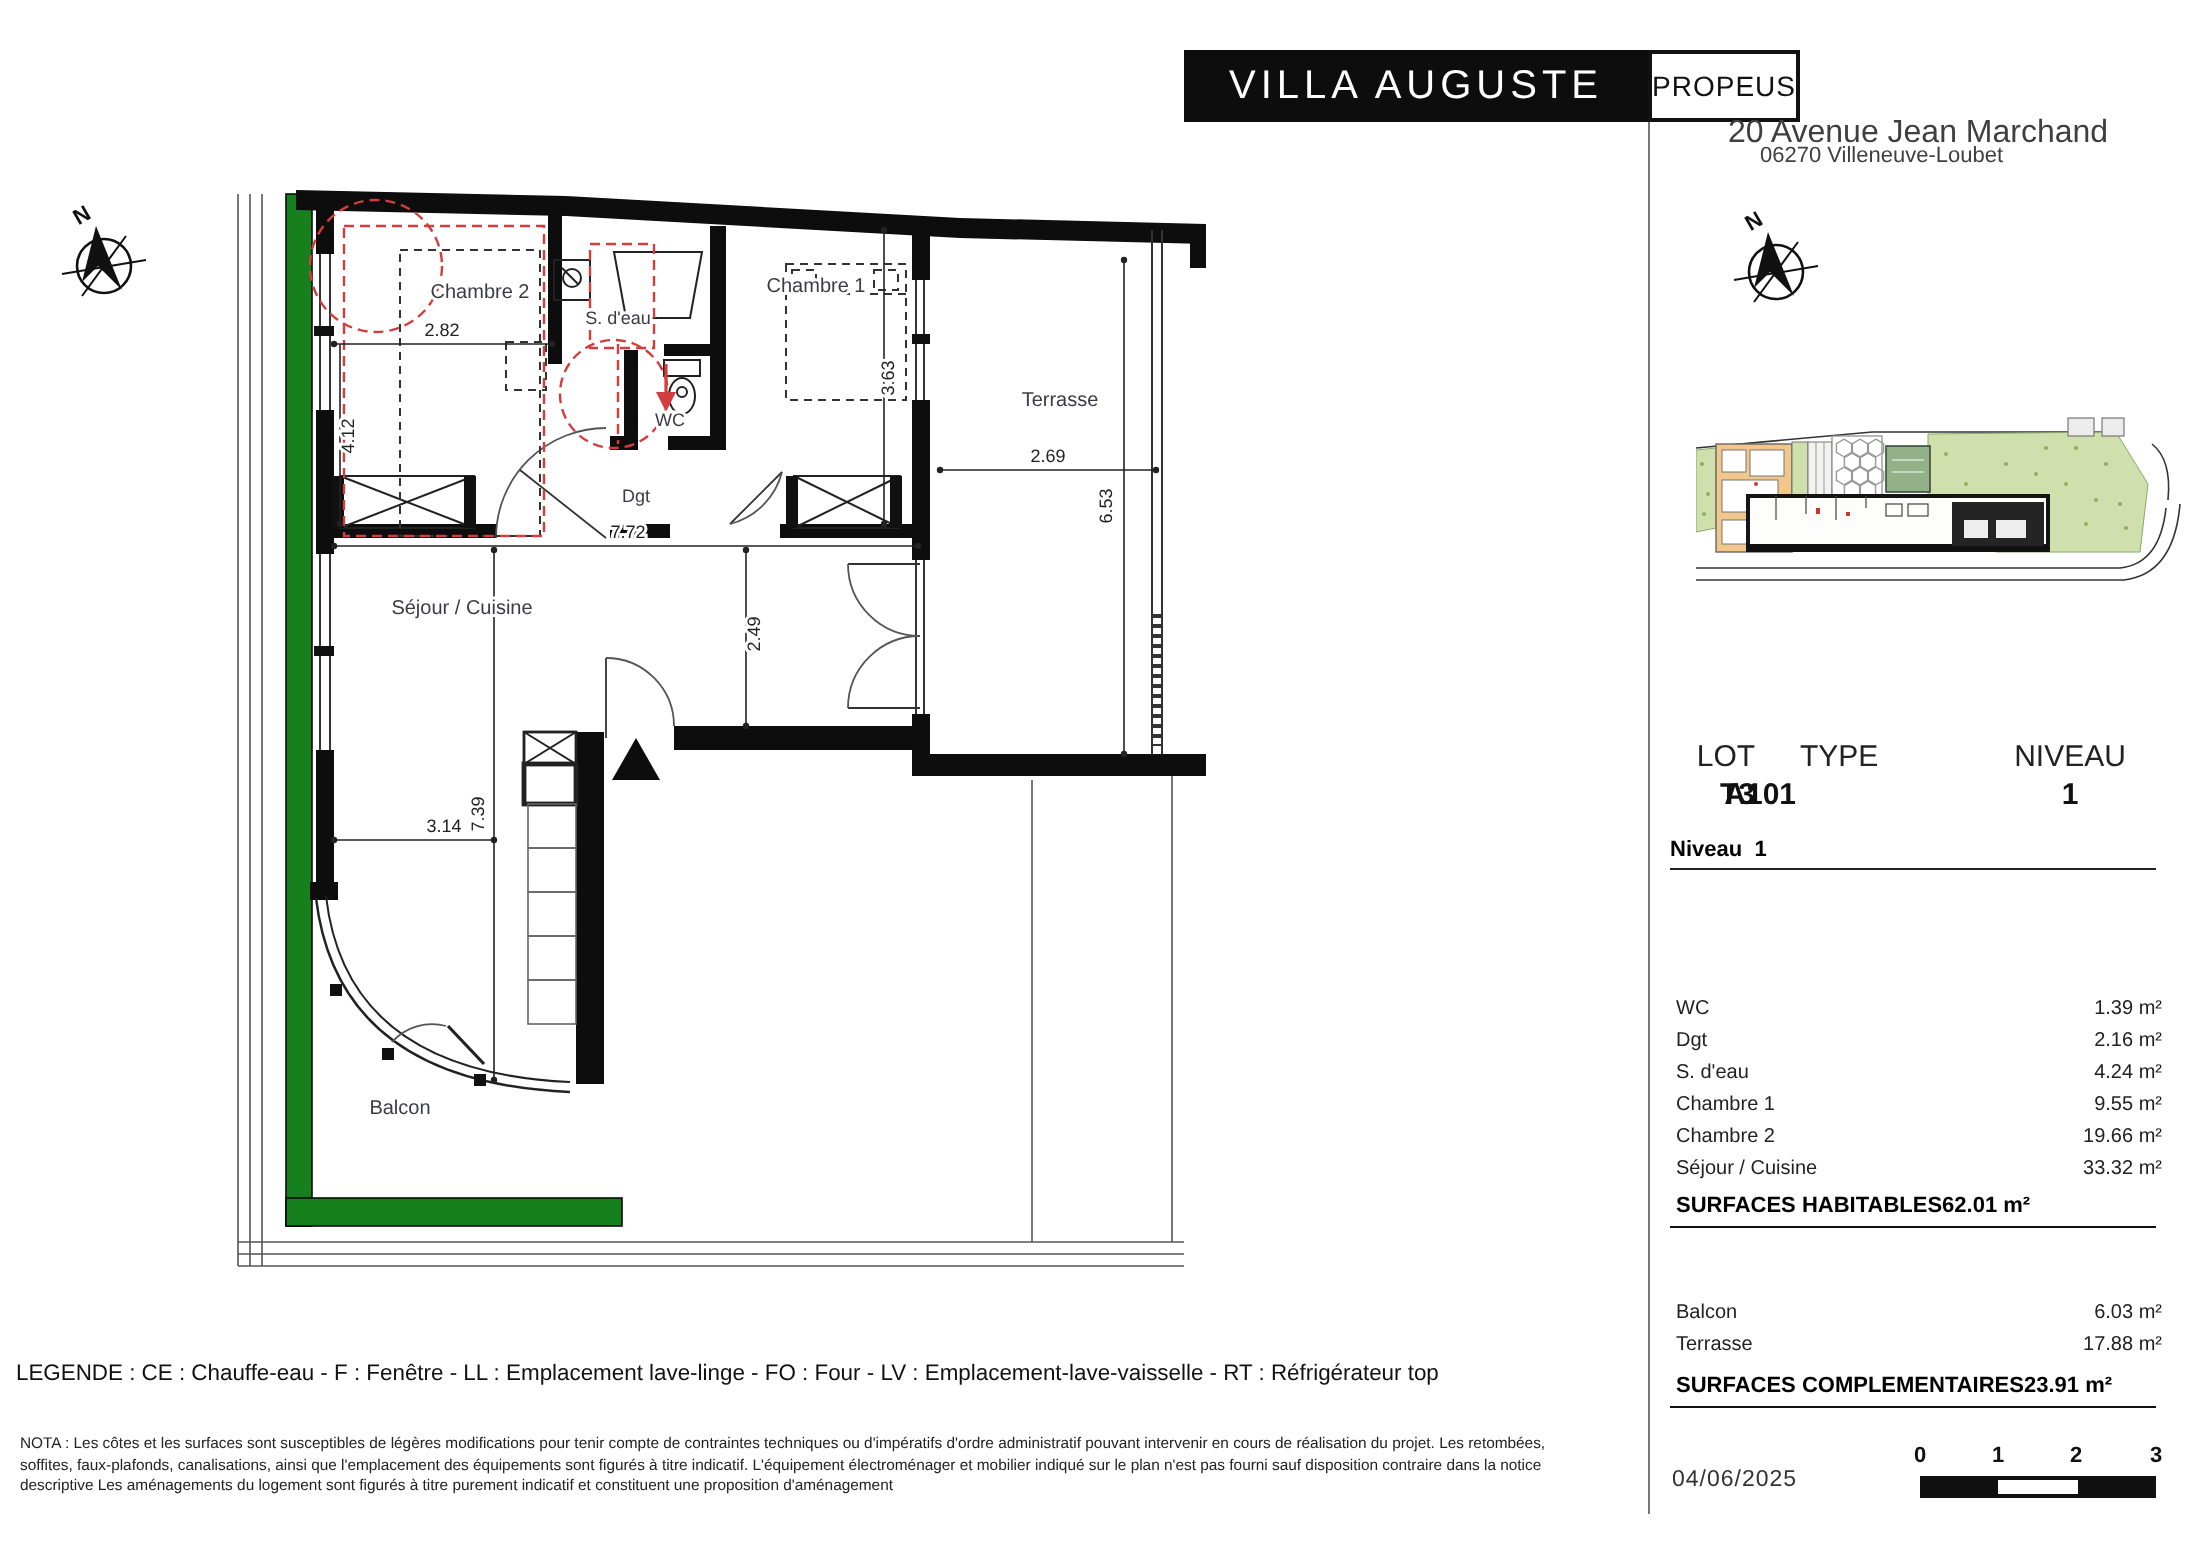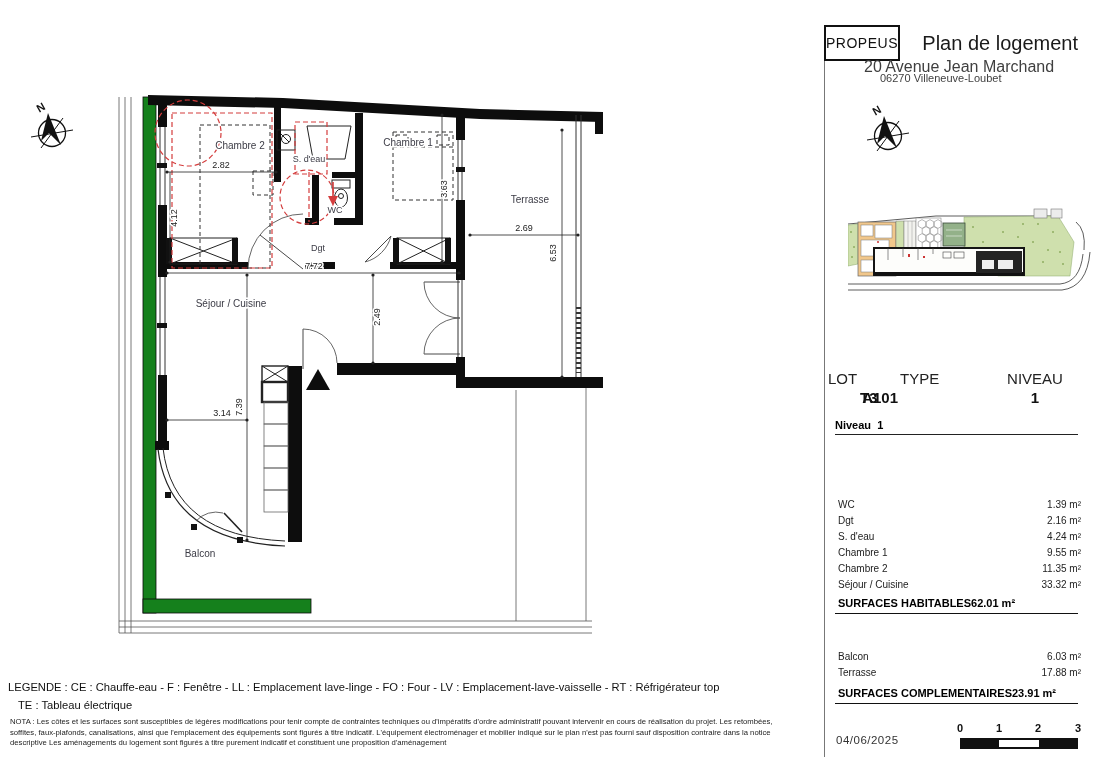--- a/index.html
+++ b/index.html
@@ -10,26 +10,28 @@
   svg text{font-family:"Liberation Sans",sans-serif}
   .halo{paint-order:stroke;stroke:#fff;stroke-width:3px}
   .rowline{display:flex;justify-content:space-between;font-size:10px;color:#222;padding:0 11px 0 3px}
   .totline{display:flex;justify-content:flex-start;font-size:11px;font-weight:700;color:#000;padding:0 11px 0 3px}
 </style>
 </head>
 <body>
 
 <div class="page">
 
+  <div class="abs" style="left:592px;top:25px;width:232px;height:36px;background:#0d0d0d;display:flex;align-items:center;justify-content:center">
+    <span style="color:#fff;font-size:20px;letter-spacing:2.5px;font-weight:500">VILLA AUGUSTE</span>
+  </div>
   <div class="abs" style="left:824px;top:25px;width:76px;height:36px;border:2px solid #111;box-sizing:border-box;background:#fff;display:flex;align-items:center;justify-content:center">
     <span style="font-size:14px;letter-spacing:.5px;color:#111">PROPEUS</span>
   </div>
   <div class="abs" style="left:824px;top:61px;width:1px;height:696px;background:#777"></div>
 
-  <div class="abs" style="left:880px;top:32px;width:198px;text-align:right;font-size:20px;color:#1a1a1a">Plan de logement</div>
   <div class="abs" style="left:864px;top:58px;width:198px;text-align:left;font-size:16px;color:#3f3f3f">20 Avenue Jean Marchand</div>
   <div class="abs" style="left:880px;top:72px;width:198px;text-align:left;font-size:11px;color:#3f3f3f">06270 Villeneuve-Loubet</div>
 
   <svg class="abs" style="left:0;top:85px" width="830" height="590" viewBox="0 0 830 590">
 
     <g stroke="#555" stroke-width="0.8" fill="none">
       <path d="M119,12 V548"></path>
         <path d="M125,12 V548"></path>
         <path d="M131,12 V548"></path>
       <path d="M119,536 H592"></path>
@@ -316,21 +318,21 @@
       <rect x="106" y="50" width="10" height="6" fill="none" stroke="#444" stroke-width="0.6"></rect>
       <rect x="60" y="52" width="2" height="3" fill="#c33"></rect>
       <rect x="75" y="54" width="2" height="2" fill="#c33"></rect>
     </g>
     <g fill="#ececec" stroke="#777" stroke-width="0.6">
       <rect x="186" y="7" width="13" height="9"></rect>
         <rect x="203" y="7" width="11" height="9"></rect>
     </g>
   </svg>
 
-  <div class="abs" style="left:828px;top:370px;width:70px;font-size:15px;color:#222">LOT</div>
+  <div class="abs" style="left:828px;top:370px;width:70px;text-align:center;font-size:15px;color:#222">LOT</div>
   <div class="abs" style="left:828px;top:389px;width:70px;text-align:right;font-size:15px;font-weight:700">A101</div>
   <div class="abs" style="left:900px;top:370px;width:70px;font-size:15px;color:#222">TYPE</div>
   <div class="abs" style="left:860px;top:389px;width:70px;text-align:left;font-size:15px;font-weight:700">T3</div>
   <div class="abs" style="left:990px;top:370px;width:90px;text-align:center;font-size:15px;color:#222">NIVEAU</div>
   <div class="abs" style="left:990px;top:389px;width:90px;text-align:center;font-size:15px;font-weight:700">1</div>
 
   <div class="abs" style="left:835px;top:419px;width:243px;font-size:11px;font-weight:700;color:#000">
     <span>Niveau</span>&nbsp;&nbsp;<span>1</span>
   </div>
   <div class="abs" style="left:835px;top:434px;width:243px;border-top:1px solid #222"></div>
@@ -347,21 +349,21 @@
     <div class="rowline abs" style="top:32px;width:243px">
       <span>S. d'eau</span>
         <span>4.24 m²</span>
       </div>
     <div class="rowline abs" style="top:48px;width:243px">
       <span>Chambre 1</span>
         <span>9.55 m²</span>
       </div>
     <div class="rowline abs" style="top:64px;width:243px">
       <span>Chambre 2</span>
-        <span>11.35 m²</span>
+        <span>19.66 m²</span>
       </div>
     <div class="rowline abs" style="top:80px;width:243px">
       <span>Séjour / Cuisine</span>
         <span>33.32 m²</span>
       </div>
     <div class="totline abs" style="top:98px;width:243px">
       <span>SURFACES HABITABLES</span>
         <span>62.01 m²</span>
       </div>
   </div>
@@ -387,16 +389,15 @@
 
   <div class="abs" style="left:950px;top:722px;width:20px;text-align:center;font-size:11px;font-weight:700">0</div>
   <div class="abs" style="left:989px;top:722px;width:20px;text-align:center;font-size:11px;font-weight:700">1</div>
   <div class="abs" style="left:1028px;top:722px;width:20px;text-align:center;font-size:11px;font-weight:700">2</div>
   <div class="abs" style="left:1068px;top:722px;width:20px;text-align:center;font-size:11px;font-weight:700">3</div>
   <div class="abs" style="left:960px;top:738px;width:118px;height:11px;background:#111">
     <div class="abs" style="left:39px;top:2px;width:40px;height:7px;background:#fff"></div>
   </div>
 
   <div class="abs" style="left:8px;top:681px;width:790px;font-size:11.2px;color:#111"><span class="b">LEGENDE :   </span><span class="b">CE : </span><span>Chauffe-eau - </span><span class="b">F : </span><span>Fenêtre - </span><span class="b">LL : </span><span>Emplacement lave-linge - </span><span class="b">FO : </span><span>Four - </span><span class="b">LV : </span><span>Emplacement-lave-vaisselle - </span><span class="b">RT : </span><span>Réfrigérateur top</span></div>
-  <div class="abs" style="left:18px;top:699px;width:400px;font-size:11.2px;color:#111"><span class="b">TE : </span><span>Tableau électrique</span></div>
   <div class="abs" style="left:10px;top:717px;width:782px;font-size:7.7px;line-height:10.6px;color:#222"><span class="b">NOTA : </span><span>Les côtes et les surfaces sont susceptibles de légères modifications pour tenir compte de contraintes techniques ou d'impératifs d'ordre administratif pouvant intervenir en cours de réalisation du projet. Les retombées, soffites, faux-plafonds, canalisations, ainsi que l'emplacement des équipements sont figurés à titre indicatif. L'équipement électroménager et mobilier indiqué sur le plan n'est pas fourni sauf disposition contraire dans la notice descriptive Les aménagements du logement sont figurés à titre purement indicatif et constituent une proposition d'aménagement</span></div>
 
 </div>
 
 </body></html>

